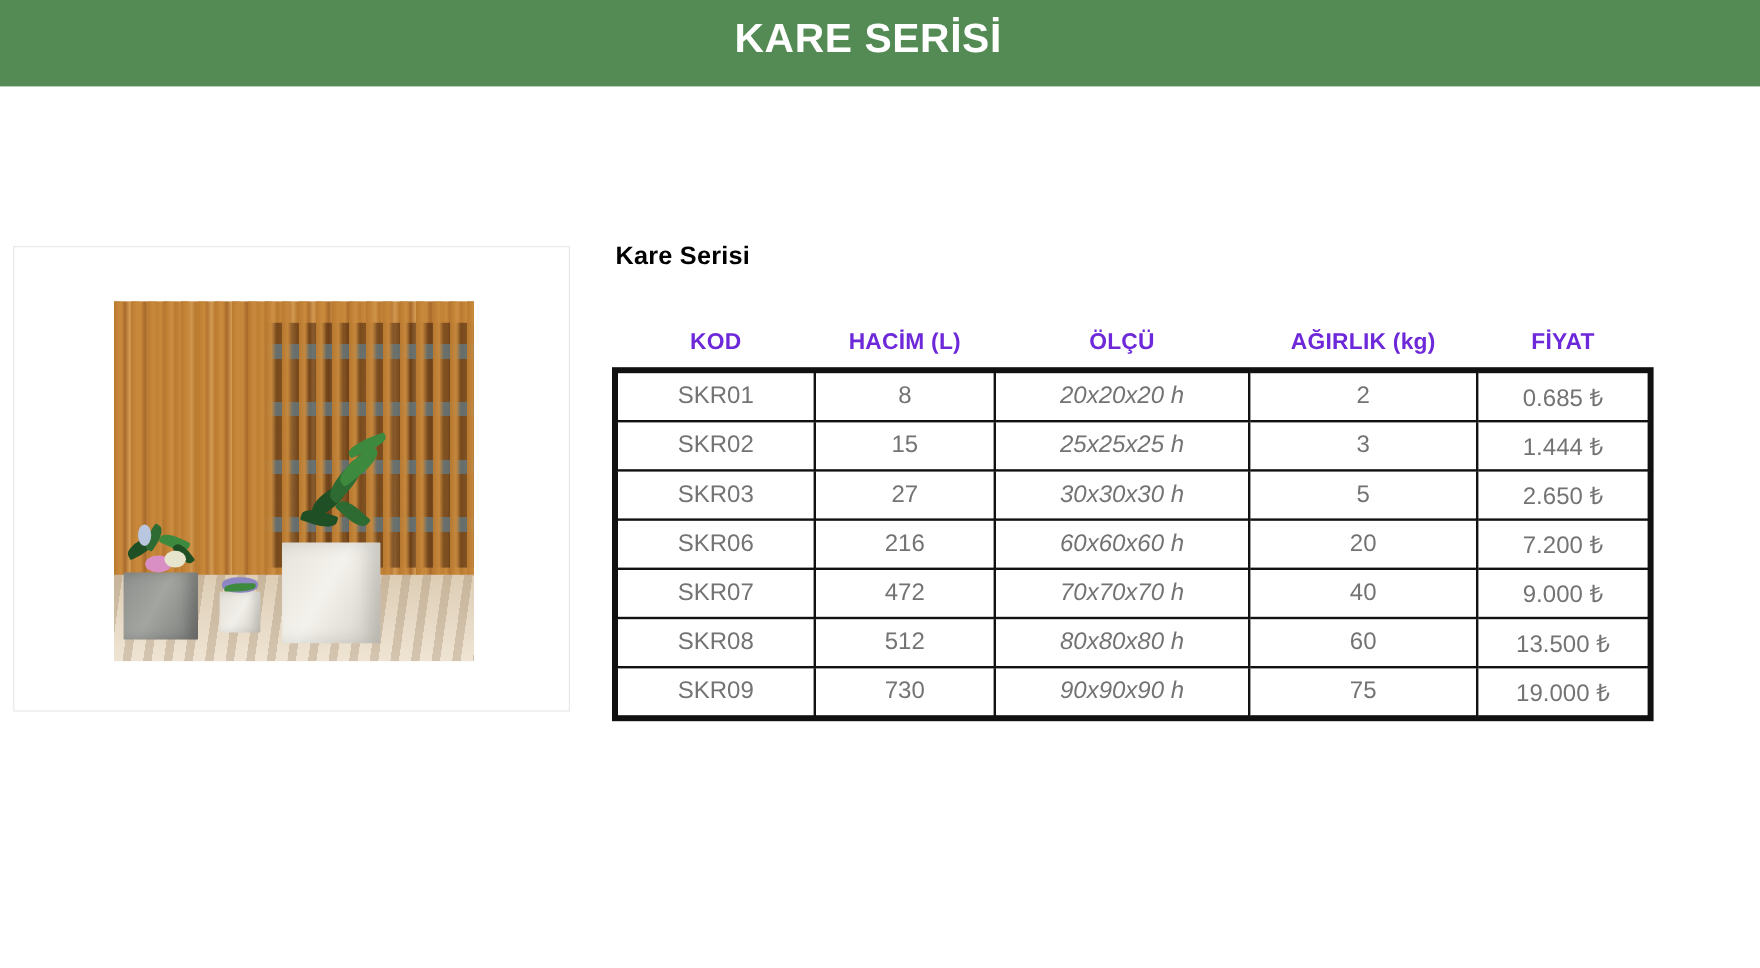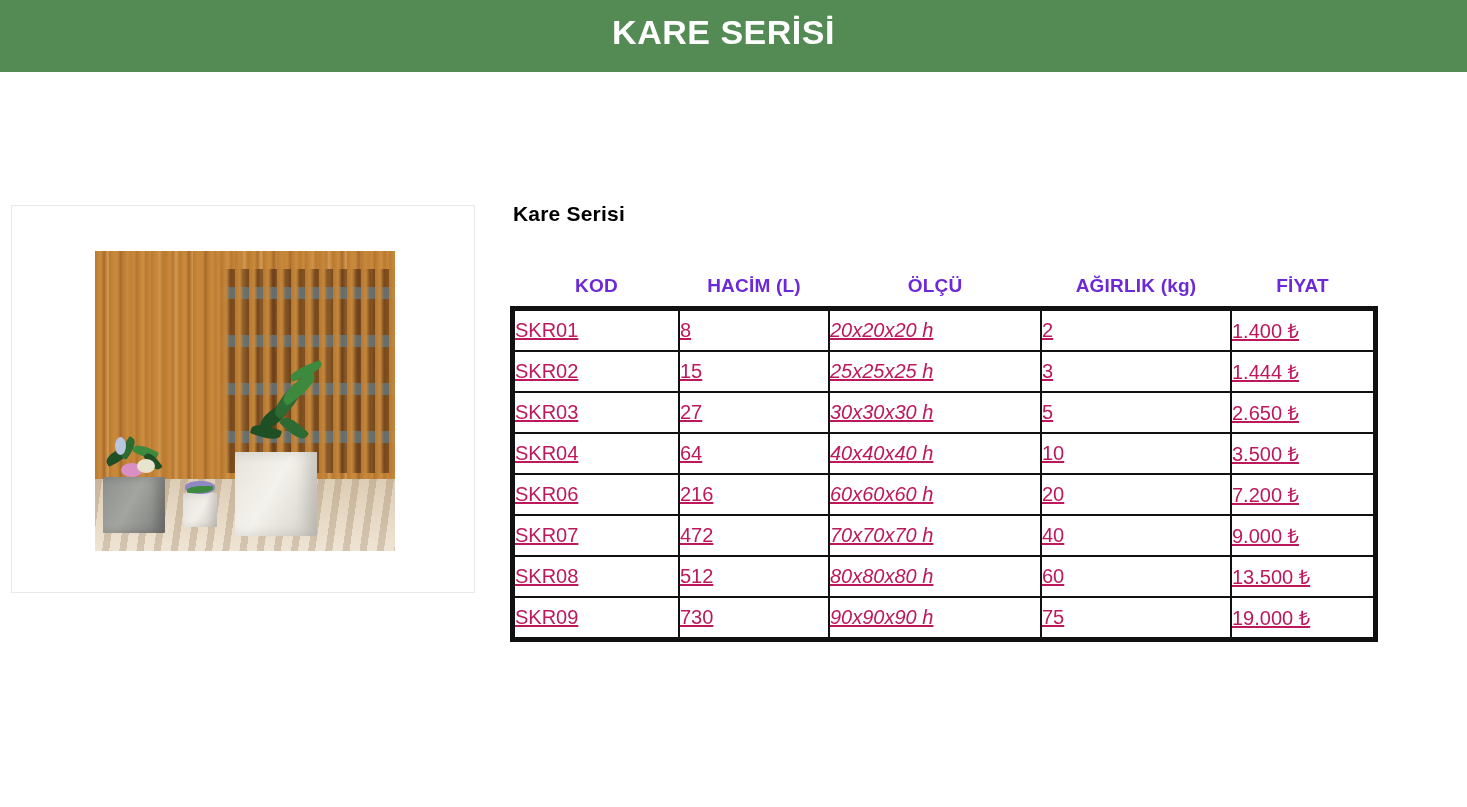--- a/index.html
+++ b/index.html
@@ -201,26 +201,26 @@
     font-weight: bold;
     text-align: center;
     padding: 0 0 12px 0;
     border: none;
     background: #ffffff;
     letter-spacing: 0.2px;
   }
 
   table.spec tbody td {
     border: 2px solid #111111;
+    text-align: center;
     font-size: 20px;
-    color: #be185d;
+    color: #737373;
     height: 41px;
     background: #ffffff;
     font-family: "Liberation Sans", sans-serif;
-    text-decoration: underline;
   }
   table.spec tbody tr td:nth-child(3) {
     font-style: italic;
   }
 
   table.spec tbody {
     outline: 4px solid #111111;
   }
 
   
@@ -296,44 +296,37 @@
           <th>AĞIRLIK (kg)</th>
           <th>FİYAT</th>
         </tr>
       </thead>
       <tbody id="spec-body">
           <tr>
             <td>SKR01</td>
             <td>8</td>
             <td>20x20x20 h</td>
             <td>2</td>
-            <td>1.400 ₺</td>
+            <td>0.685 ₺</td>
           </tr>
           <tr>
             <td>SKR02</td>
             <td>15</td>
             <td>25x25x25 h</td>
             <td>3</td>
             <td>1.444 ₺</td>
           </tr>
           <tr>
             <td>SKR03</td>
             <td>27</td>
             <td>30x30x30 h</td>
             <td>5</td>
             <td>2.650 ₺</td>
           </tr>
           <tr>
-            <td>SKR04</td>
-            <td>64</td>
-            <td>40x40x40 h</td>
-            <td>10</td>
-            <td>3.500 ₺</td>
-          </tr>
-          <tr>
             <td>SKR06</td>
             <td>216</td>
             <td>60x60x60 h</td>
             <td>20</td>
             <td>7.200 ₺</td>
           </tr>
           <tr>
             <td>SKR07</td>
             <td>472</td>
             <td>70x70x70 h</td>

